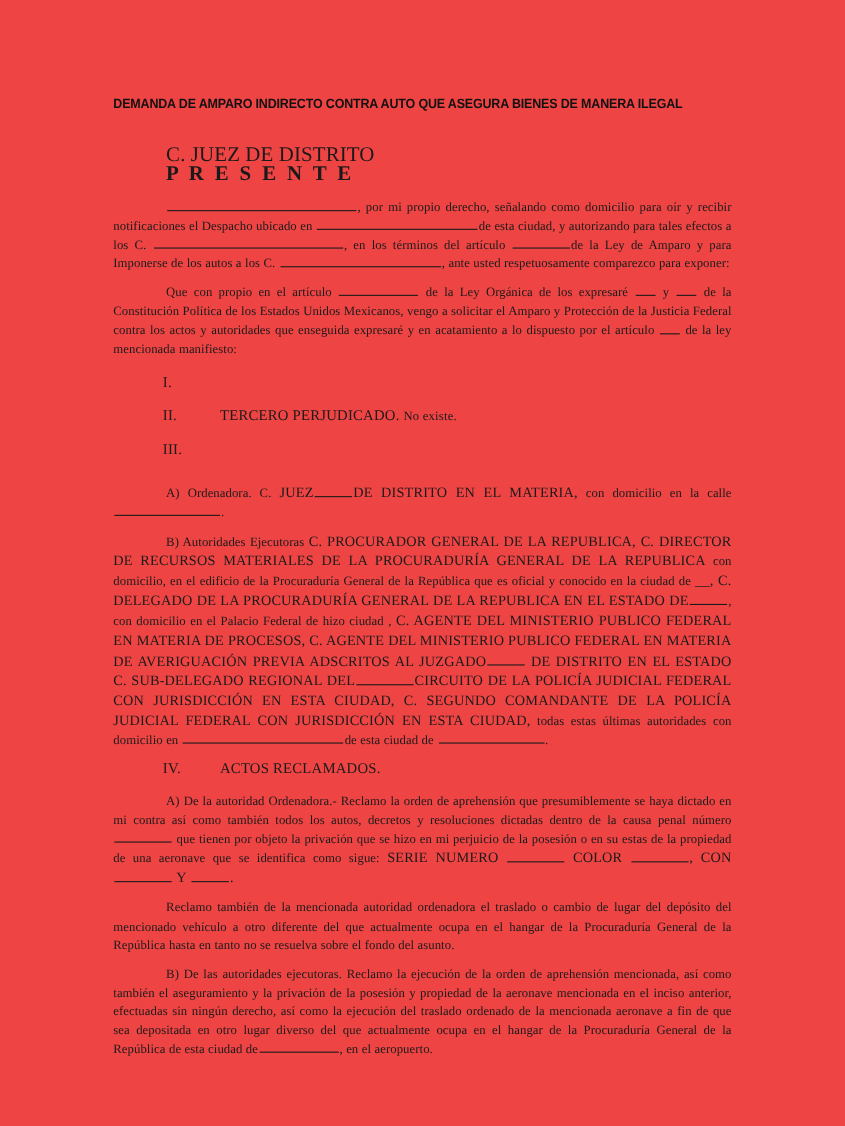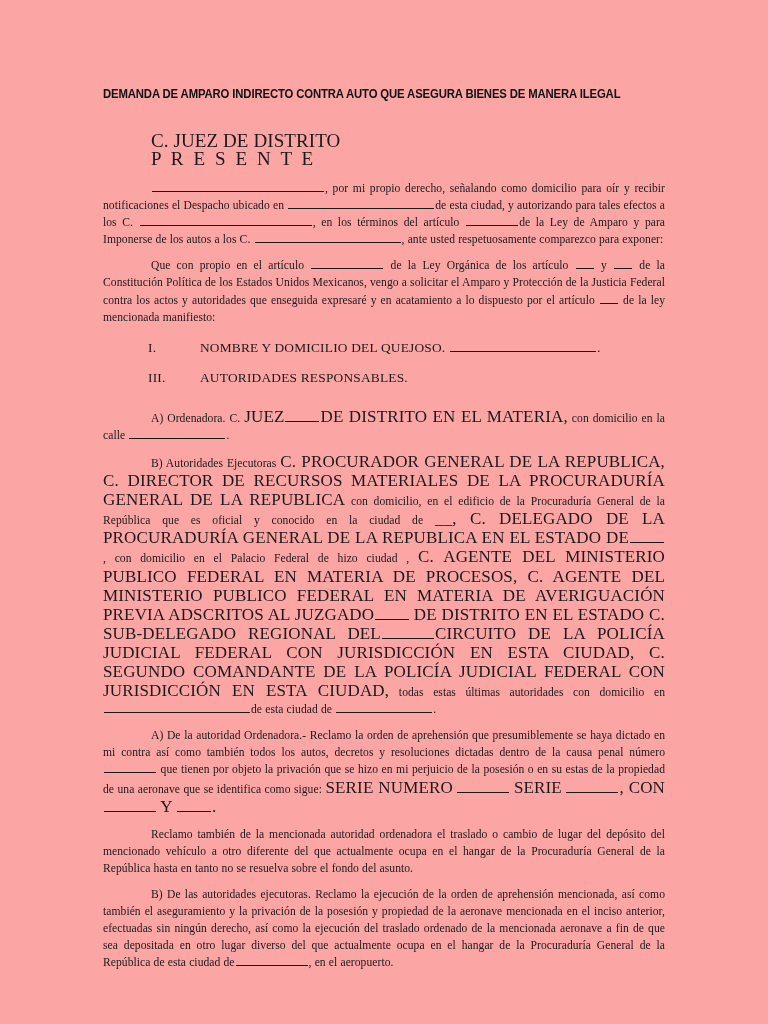--- a/index.html
+++ b/index.html
@@ -12,21 +12,21 @@
     height: 1024px;
     overflow: hidden;
     font-family: "Liberation Serif", "DejaVu Serif", serif;
     color: #1a1a1a;
     -webkit-font-smoothing: antialiased;
   }
   .page {
     position: relative;
     width: 768px;
     height: 1024px;
-    background: #fca5a5;
+    background: #ef4444;
     box-sizing: border-box;
     padding: 86px 103px 0 103px;
   }
   .doc-title {
     font-family: "Liberation Sans Narrow", "Liberation Sans", "DejaVu Sans", sans-serif;
     font-weight: bold;
     font-size: 12.2px;
     letter-spacing: -0.15px;
     line-height: 16px;
     color: #111111;
@@ -40,36 +40,37 @@
   .spacer-sm { height: 9px; }
 
   .addressee {
     margin-left: 48px;
     font-size: 19px;
     line-height: 17.5px;
     letter-spacing: 0.1px;
   }
   .addressee .present {
     letter-spacing: 2.6px;
+    font-weight: bold;
   }
 
   p.body-par {
     margin: 0;
     font-size: 12.0px;
     line-height: 17.1px;
     text-align: justify;
     text-justify: inter-word;
     text-indent: 48px;
     letter-spacing: 0.05px;
     word-spacing: 0.2px;
   }
 
   
   .big {
-    font-size: 17px;
+    font-size: 13px;
     letter-spacing: 0.15px;
   }
   .sm {
     font-size: 11.6px;
   }
 
   .blank {
     display: inline-block;
     border-bottom: 1px solid #1a1a1a;
     vertical-align: baseline;
@@ -127,44 +128,44 @@
     <span class="blank b-huge"></span><span class="sm">, en los términos del artículo</span>
     <span class="blank b-s"></span><span class="sm">de la Ley de Amparo y para Imponerse de los autos a los C.</span>
     <span class="blank b-xxl"></span><span class="sm">, ante usted respetuosamente comparezco para exponer:</span>
   </p>
 
   <div class="spacer-sm"></div>
 
   <p class="body-par">
     <span class="sm">Que con propio en el artículo</span>
     <span class="blank b-m"></span>
-    <span class="sm">de la Ley Orgánica de los artículo</span>
+    <span class="sm">de la Ley Orgánica de los expresaré</span>
     <span class="blank b-tiny"></span>
     <span class="sm">y</span>
     <span class="blank b-tiny"></span>
     <span class="sm">de la Constitución Política de los Estados Unidos Mexicanos, vengo a solicitar el Amparo y Protección de la Justicia Federal contra los actos y autoridades que enseguida expresaré y en acatamiento a lo dispuesto por el artículo</span>
     <span class="blank b-tiny"></span>
     <span class="sm">de la ley mencionada manifiesto:</span>
   </p>
 
   <div class="spacer-md"></div>
 
   <ol class="roman-list">
     <li class="roman-item">
       <span class="roman-num">I.</span>
+    </li>
+    <li class="roman-item">
+      <span class="roman-num">II.</span>
       <span class="roman-label">
-        <span>NOMBRE Y DOMICILIO DEL QUEJOSO.</span>
-        <span class="blank b-xxl"></span><span>.</span>
+        <span>TERCERO PERJUDICADO.</span>
+        <span class="lower">No existe.</span>
       </span>
     </li>
     <li class="roman-item">
       <span class="roman-num">III.</span>
-      <span class="roman-label">
-        <span>AUTORIDADES RESPONSABLES.</span>
-      </span>
     </li>
   </ol>
 
   <div class="spacer-sm"></div>
 
   <p class="body-par">
     <span class="sm">A) Ordenadora. C.</span>
     <span class="big">JUEZ</span><span class="blank b-xs"></span><span class="big">DE DISTRITO EN EL MATERIA,</span>
     <span class="sm">con domicilio en la calle</span>
     <span class="blank b-l"></span><span class="sm">.</span>
@@ -179,28 +180,36 @@
     <span class="big">__</span><span class="big">, C. DELEGADO DE LA PROCURADURÍA GENERAL DE LA REPUBLICA EN EL ESTADO DE</span><span class="blank b-xs"></span><span class="sm">, con domicilio en el Palacio Federal de hizo ciudad ,</span>
     <span class="big">C. AGENTE DEL MINISTERIO PUBLICO FEDERAL EN MATERIA DE PROCESOS, C. AGENTE DEL MINISTERIO PUBLICO FEDERAL EN MATERIA DE AVERIGUACIÓN PREVIA ADSCRITOS AL JUZGADO</span><span class="blank b-xs"></span>
     <span class="big">DE DISTRITO EN EL ESTADO C. SUB-DELEGADO REGIONAL DEL</span><span class="blank b-s"></span><span class="big">CIRCUITO DE LA POLICÍA JUDICIAL FEDERAL CON JURISDICCIÓN EN ESTA CIUDAD, C. SEGUNDO COMANDANTE DE LA POLICÍA JUDICIAL FEDERAL CON JURISDICCIÓN EN ESTA CIUDAD,</span>
     <span class="sm">todas estas últimas autoridades con domicilio en</span>
     <span class="blank b-xxl"></span><span class="sm">de esta ciudad de</span>
     <span class="blank b-l"></span><span class="sm">.</span>
   </p>
 
   <div class="spacer-sm"></div>
 
+  <ol class="roman-list">
+    <li class="roman-item">
+      <span class="roman-num">IV.</span>
+      <span class="roman-label">
+        <span>ACTOS RECLAMADOS.</span>
+      </span>
+    </li>
+  </ol>
 
   <p class="body-par">
     <span class="sm">A) De la autoridad Ordenadora.- Reclamo la orden de aprehensión que presumiblemente se haya dictado en mi contra así como también todos los autos, decretos y resoluciones dictadas dentro de la causa penal número</span>
     <span class="blank b-s"></span>
     <span class="sm">que tienen por objeto la privación que se hizo en mi perjuicio de la posesión o en su estas de la propiedad de una aeronave que se identifica como sigue:</span>
     <span class="big">SERIE NUMERO</span>
     <span class="blank b-s"></span>
-    <span class="big">SERIE</span>
+    <span class="big">COLOR</span>
     <span class="blank b-s"></span><span class="big">, CON</span>
     <span class="blank b-s"></span>
     <span class="big">Y</span>
     <span class="blank b-xs"></span><span class="big">.</span>
   </p>
 
   <div class="spacer-sm"></div>
 
   <p class="body-par">
     <span class="sm">Reclamo también de la mencionada autoridad ordenadora el traslado o cambio de lugar del depósito del mencionado vehículo a otro diferente del que actualmente ocupa en el hangar de la Procuraduría General de la República hasta en tanto no se resuelva sobre el fondo del asunto.</span>

